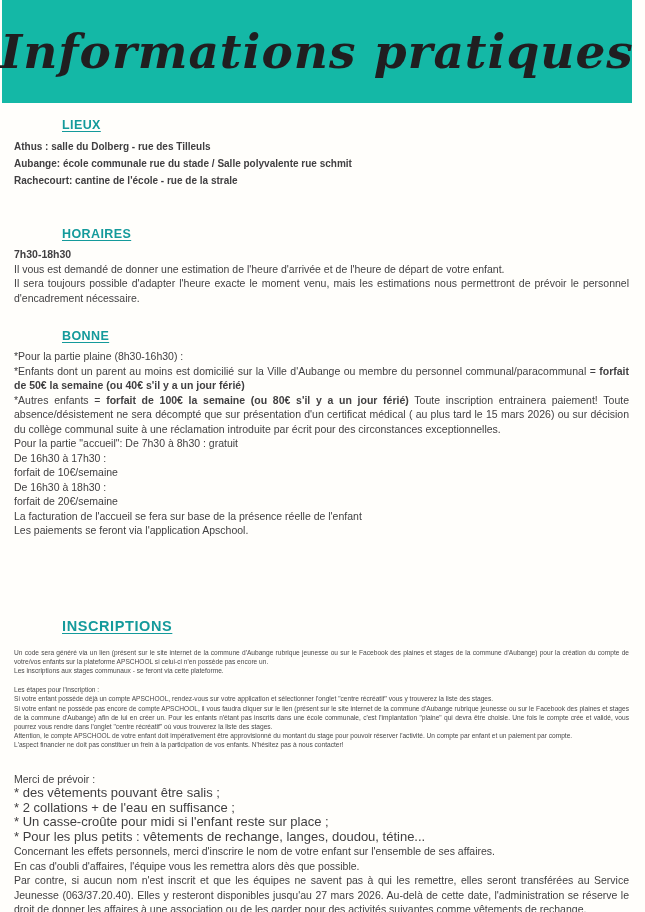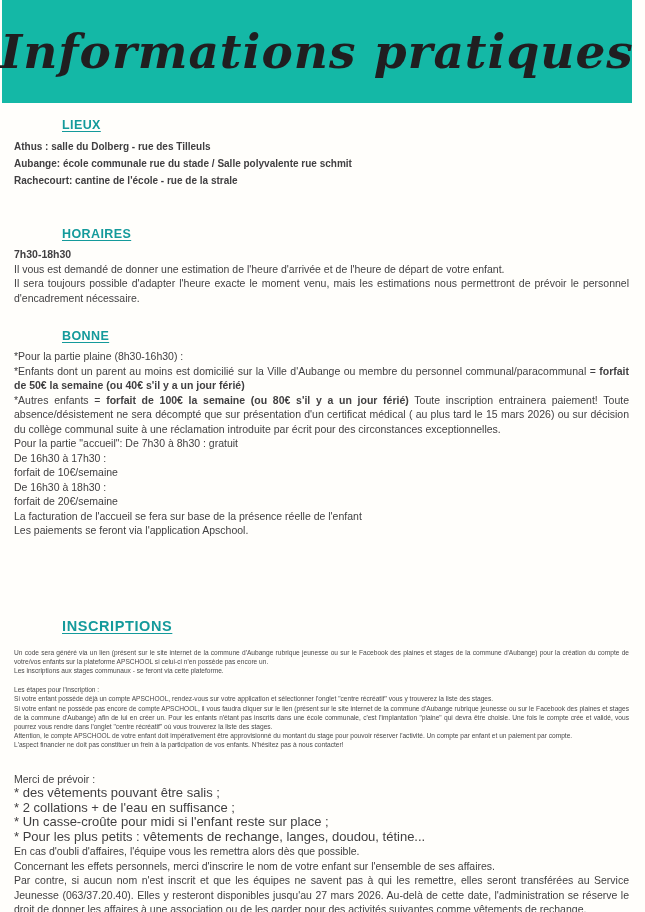--- a/index.html
+++ b/index.html
@@ -128,19 +128,19 @@
     </section>
 
     <section class="sec-organisation">
       <div class="body">Merci de prévoir :</div>
       <div class="bullets">
         <div>* des vêtements pouvant être salis ;</div>
         <div>* 2 collations + de l'eau en suffisance ;</div>
         <div>* Un casse-croûte pour midi si l'enfant reste sur place ;</div>
         <div>* Pour les plus petits : vêtements de rechange, langes, doudou, tétine...</div>
       </div>
+      <div class="body mt12">Concernant les effets personnels, merci d'inscrire le nom de votre enfant sur l'ensemble de ses affaires.</div>
       <div class="body">En cas d'oubli d'affaires, l'équipe vous les remettra alors dès que possible.</div>
-      <div class="body mt12">Concernant les effets personnels, merci d'inscrire le nom de votre enfant sur l'ensemble de ses affaires.</div>
       <div class="body just">Par contre, si aucun nom n'est inscrit et que les équipes ne savent pas à qui les remettre, elles seront transférées au Service Jeunesse (063/37.20.40). Elles y resteront disponibles jusqu'au 27 mars 2026. Au-delà de cette date, l'administration se réserve le droit de donner les affaires à une association ou de les garder pour des activités suivantes comme vêtements de rechange.</div>
     </section>
 
   </main>
 </div>
 
 </body></html>

